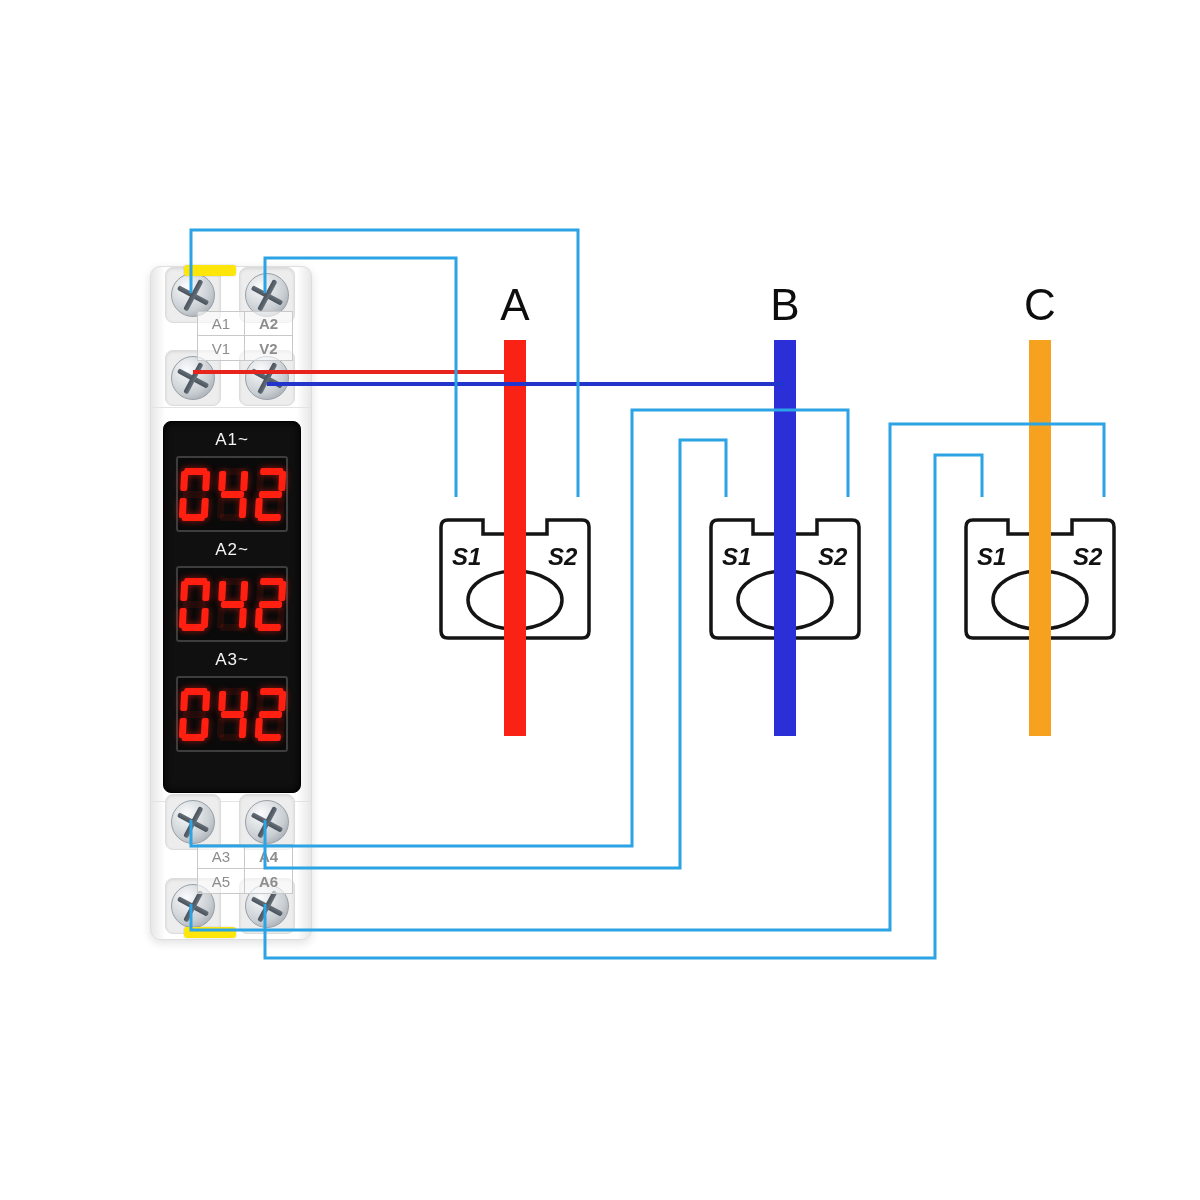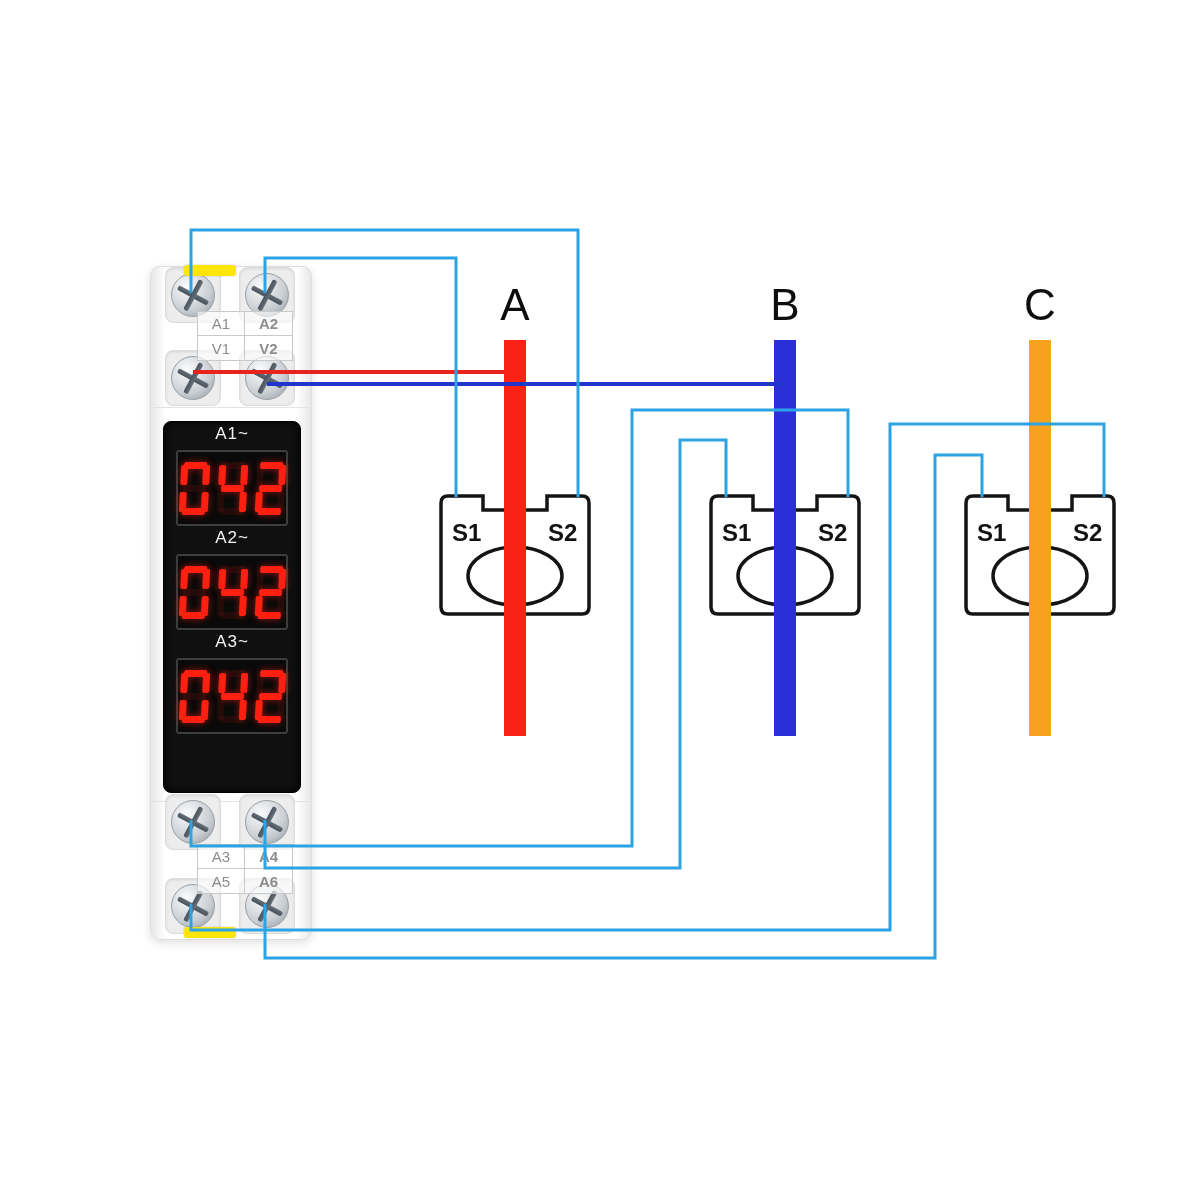--- a/index.html
+++ b/index.html
@@ -29,37 +29,37 @@
          grid-template-columns:1fr 1fr;grid-template-rows:1fr 1fr;
          border:1px solid #c9c9c9;background:rgba(255,255,255,.6);}
   .cell{display:flex;align-items:center;justify-content:center;font-size:15px;color:#8d8d8d;
         border-right:1px solid #c9c9c9;border-bottom:1px solid #c9c9c9;}
   .cell:nth-child(2n){border-right:none;font-weight:bold;}
   .cell:nth-child(n+3){border-bottom:none;}
 
   
   .panel{position:absolute;left:12px;top:154px;width:136px;height:370px;background:#101010;
          border-radius:8px;border:1px solid #000;box-shadow:inset 0 0 8px #000;}
-  .disp-label{color:#f4f4f4;font-size:17px;text-align:center;margin:2px 0 6px;
+  .disp-label{color:#f4f4f4;font-size:17px;text-align:center;margin:8px 0 6px;
               font-weight:500;letter-spacing:1px;}
   .disp-window{margin:0 12px;height:72px;background:#0a0a0a;border:2px solid #3d3d3d;
                border-radius:3px;display:flex;align-items:center;justify-content:center;gap:9px;}
   .digit{position:relative;width:29px;height:53px;transform:skewX(-3deg);}
   .seg{position:absolute;background:rgba(255,35,20,.10);border-radius:2px;}
   .seg.on{background:var(--digit,#ff2012);box-shadow:0 0 7px rgba(255,32,18,.55);}
   .seg-a{left:3px;right:3px;top:0;height:7px;}
   .seg-g{left:3px;right:3px;top:23px;height:7px;}
   .seg-d{left:3px;right:3px;bottom:0;height:7px;}
   .seg-f{left:0;top:3px;width:7px;height:20px;}
   .seg-b{right:0;top:3px;width:7px;height:20px;}
   .seg-e{left:0;bottom:3px;width:7px;height:20px;}
   .seg-c{right:0;bottom:3px;width:7px;height:20px;}
 
   
-  .ct{position:absolute;top:488px;width:160px;height:134px;z-index:1;}
+  .ct{position:absolute;top:512px;width:160px;height:134px;z-index:1;font-style:italic;}
   .ct-body{fill:#ffffff;stroke:#141414;stroke-width:3.5;}
   .ct-hole{fill:#ffffff;stroke:#141414;stroke-width:3.5;}
   .ct-label{font-family:"Liberation Sans",sans-serif;font-size:24px;font-weight:600;fill:#121212;}
 
   
   .phase-label{position:absolute;top:280px;width:60px;text-align:center;font-size:44px;
                font-weight:500;color:#0d0d0d;z-index:2;}
 
   
   .overlay{position:absolute;left:0;top:0;z-index:6;pointer-events:none;}

